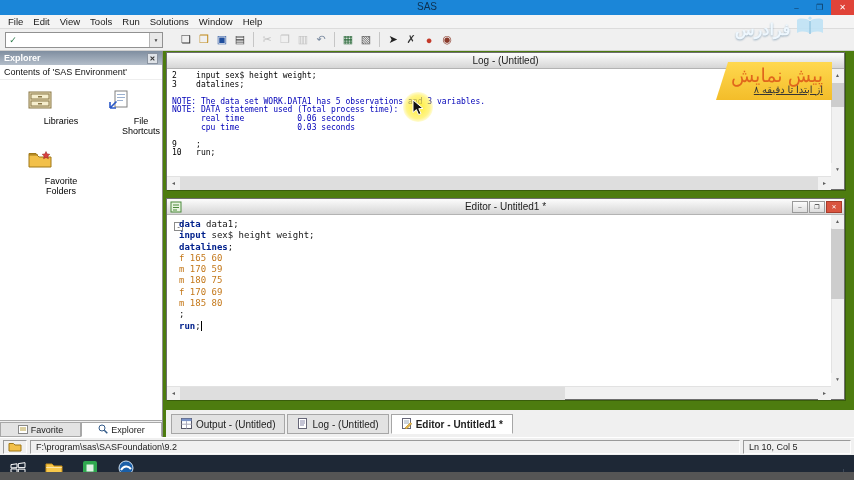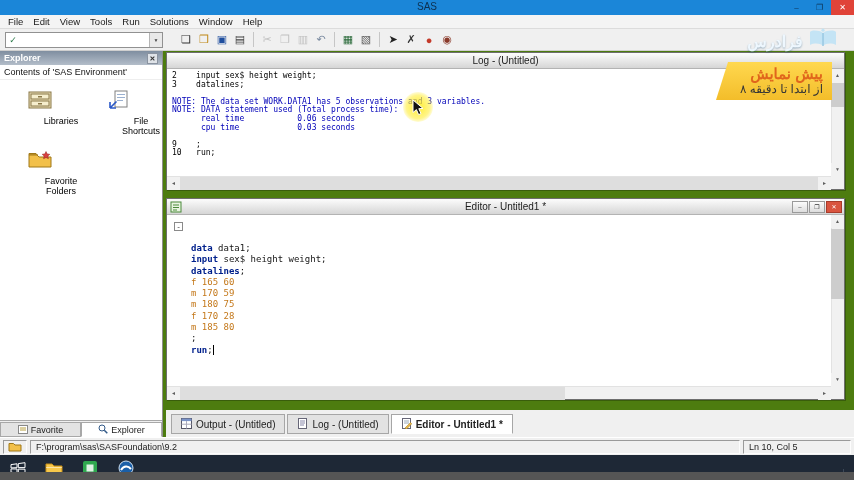--- a/index.html
+++ b/index.html
@@ -63,21 +63,21 @@
                   font-size:10px; color:#1c1c1c; flex:0 0 auto; }
   .win-icon { position:absolute; left:3px; top:2px; }
   .win-btns { position:absolute; right:2px; top:2px; display:flex; gap:1px; }
   .win-btn { width:16px; height:12px; background:linear-gradient(#fbfbfb,#ddd); border:1px solid #9a9a9a;
              font-size:6px; line-height:11px; text-align:center; color:#333; }
   .win-btn.close { background:#d9543f; border-color:#a83b2a; color:#fff; }
   .win-body { flex:1; position:relative; background:#fff;border-radius:13px; }
   .codearea { position:absolute; left:0; top:0; right:13px; bottom:13px; overflow:hidden;
               font-family:"DejaVu Sans Mono","Liberation Mono",monospace; }
   .log .codearea { padding:3px 0 0 5px; }
-  .ed  .codearea { padding:4px 0 0 24px;margin-top:24px; }
+  .ed  .codearea { padding:4px 0 0 12px; }
   .logline { font-size:8px; line-height:8.6px; white-space:pre; }
   .logline.src  { color:#000; }
   .logline.note { color:#0000b8; }
   .edline { font-size:9px; line-height:11.3px; white-space:pre; }
   .seg.kw  { color:#00208c; font-weight:bold; }
   .seg.pl  { color:#141414; }
   .seg.dat { color:#c4781a; }
   .caret { display:inline-block; width:1px; height:10px; background:#000; vertical-align:-2px; }
   .fold { position:absolute; left:7px; top:7px; width:9px; height:9px; background:#fff; border:1px solid #8a8a8a;
           font-size:8px; line-height:7px; text-align:center; color:#333;
@@ -116,31 +116,31 @@
 
   
   .taskbar { position:absolute; left:0; top:455px; width:854px; height:25px; background:#1e2836;
              display:flex; align-items:center; }
   .tb-btn { width:36px; height:25px; display:flex; align-items:center; justify-content:center; }
   .tb-right { margin-left:auto; display:flex; align-items:center; gap:8px; padding-right:6px;margin-top:27px; }
   .tb-lang { color:#fff; font-size:9px; }
   .tb-edge { width:5px; height:25px; border-left:1px solid #3c4858; }
 
   
-  .brand { position:absolute; left:735px; top:24px; width:115px; height:34px; z-index:60;
-           display:flex; align-items:center; justify-content:center; gap:5px; opacity:.95; }
+  .brand { position:absolute; left:735px; top:12px; width:115px; height:34px; z-index:60;
+           display:flex; align-items:center; justify-content:flex-start; gap:5px; opacity:.95; }
   .brand-text { color:#eef8ff; font-size:16px; font-weight:bold; direction:rtl;
                 text-shadow:0 1px 2px rgba(30,80,120,.45); }
   .preview-box { position:absolute; left:716px; top:62px; width:116px; height:38px; z-index:59;
                  background:linear-gradient(#ffd84f,#f3bd2a);
                  clip-path:polygon(12px 0, 100% 0, 100% 100%, 0 100%);
                  display:flex; flex-direction:column; align-items:flex-end; justify-content:center;
                  padding:2px 9px 2px 2px; }
-  .preview-title { color:#e0661c; font-weight:bold; font-size:15px; direction:rtl; line-height:15px; }
-  .preview-sub { color:#353535; font-size:12px; direction:rtl; margin-top:1px; }
+  .preview-title { color:#e0661c; font-weight:normal; font-size:19px; direction:rtl; line-height:15px; }
+  .preview-sub { color:#353535; font-size:10px; direction:rtl; margin-top:1px;text-decoration:underline; }
   .click-glow { position:absolute; left:403px; top:92px; width:30px; height:30px; border-radius:50%; z-index:40;
                 background:radial-gradient(circle, rgba(255,236,40,.95) 0%, rgba(255,236,40,.55) 55%, rgba(255,236,40,0) 78%); }
   .mouse { position:absolute; left:412px; top:99px; z-index:41; }
 </style>
 </head>
 <body>
 
 <div class="screen">
 
   <div class="titlebar">
@@ -301,21 +301,21 @@
     </div>
     <div class="win-body">
       <div class="fold">-</div>
       <div class="codearea">
           <div class="edline"><span class="seg kw">data </span><span class="seg pl">data1;</span></div>
           <div class="edline"><span class="seg kw">input </span><span class="seg pl">sex$ height weight;</span></div>
           <div class="edline"><span class="seg kw">datalines</span><span class="seg pl">;</span></div>
           <div class="edline"><span class="seg dat">f 165 60</span></div>
           <div class="edline"><span class="seg dat">m 170 59</span></div>
           <div class="edline"><span class="seg dat">m 180 75</span></div>
-          <div class="edline"><span class="seg dat">f 170 28</span></div>
+          <div class="edline"><span class="seg dat">f 170 69</span></div>
           <div class="edline"><span class="seg dat">m 185 80</span></div>
           <div class="edline"><span class="seg pl">;</span></div>
           <div class="edline"><span class="seg kw">run</span><span class="seg pl">;</span><span class="caret"></span></div>
         </div>
       <div class="vscroll">
         <div class="sarrow up">▲</div>
         <div class="vthumb"></div>
         <div class="sarrow down">▼</div>
       </div>
       <div class="hscroll">

